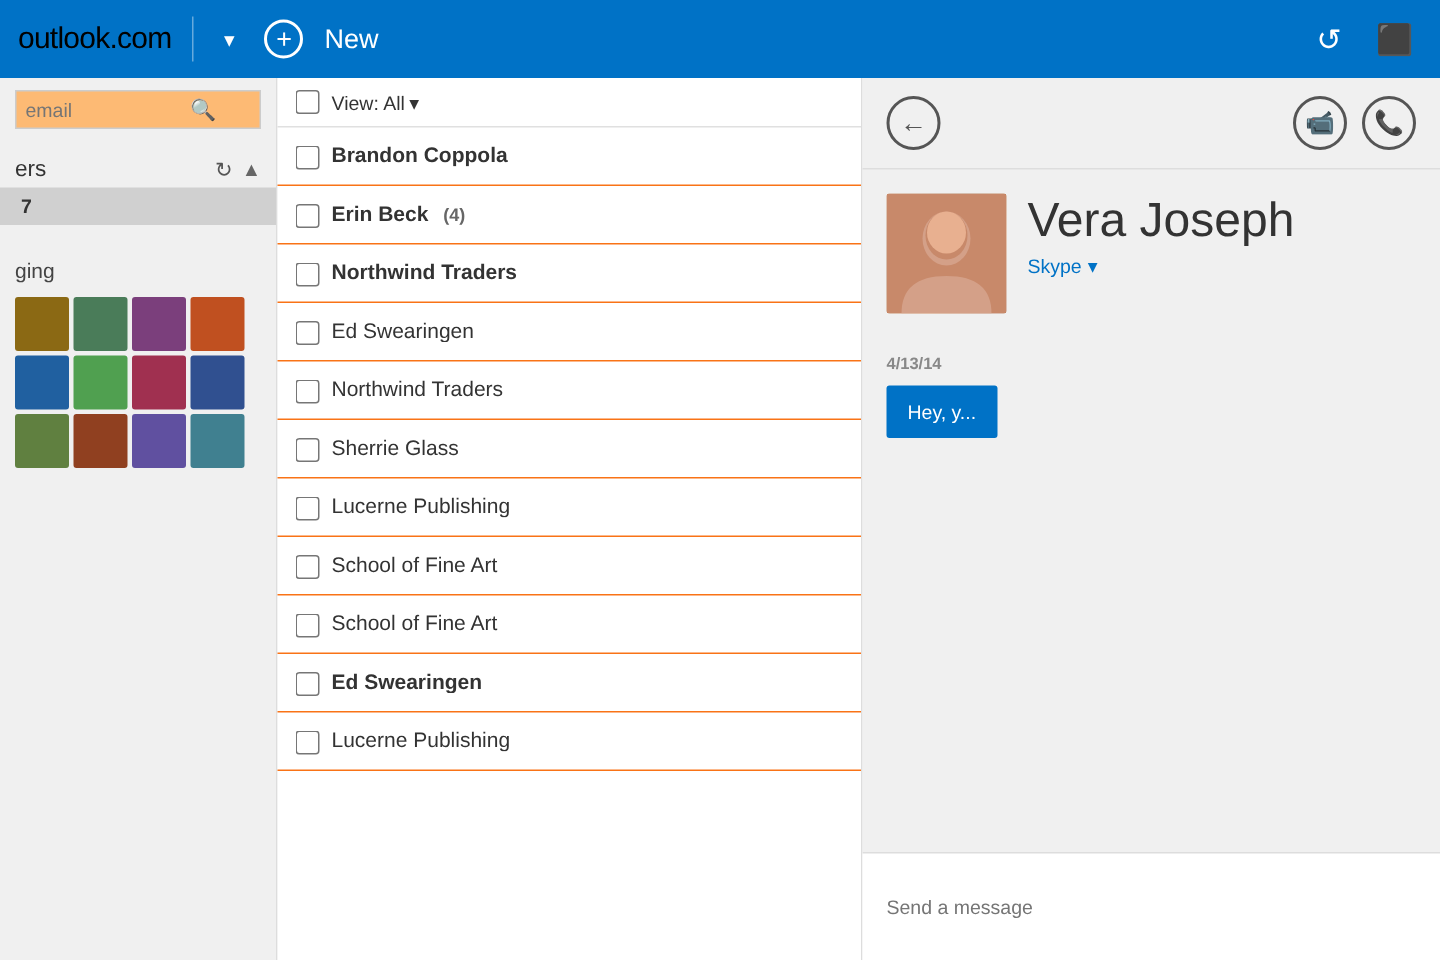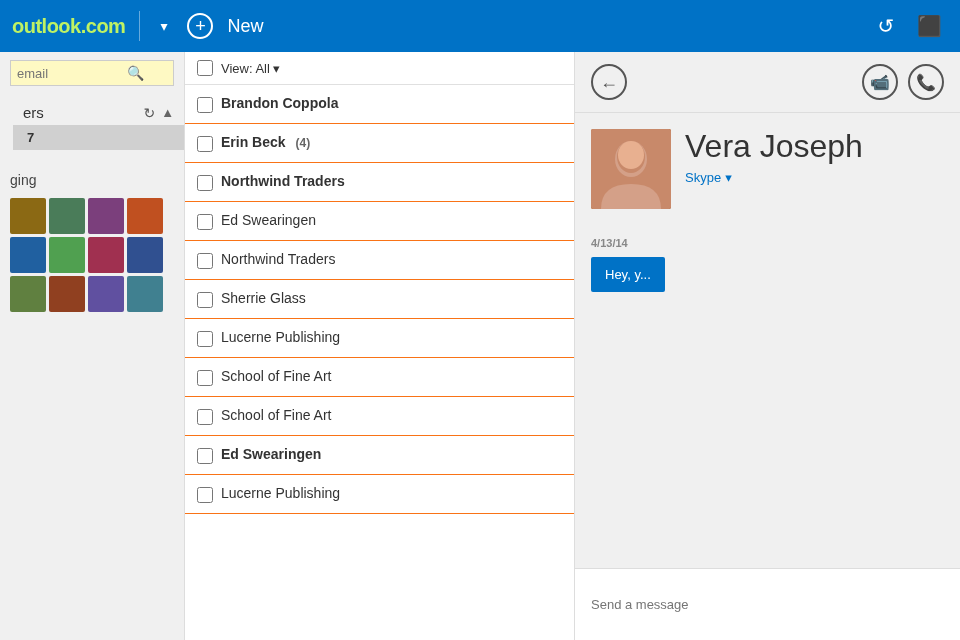--- a/index.html
+++ b/index.html
@@ -15,23 +15,23 @@
     .top-header {
       background: #0072C6;
       height: 52px;
       display: flex;
       align-items: center;
       padding: 0 12px;
       gap: 8px;
       position: relative;
     }
     .header-logo {
-      color: #bef264;
+      color: #000000;
       font-size: 20px;
-      font-weight: 700;
+      font-weight: 400;
       letter-spacing: -0.5px;
     }
     .header-divider {
       width: 1px;
       height: 30px;
       background: rgba(255,255,255,0.4);
       margin: 0 6px;
     }
     .header-dropdown-btn {
       background: none;
@@ -98,40 +98,39 @@
       background: #f0f0f0;
       border-right: 1px solid #ddd;
       display: flex;
       flex-direction: column;
       padding-top: 8px;
     }
     .sidebar-search {
       display: flex;
       align-items: center;
       margin: 0 10px 10px 10px;
-      background: #fef9c3;
+      background: #fdba74;
       border: 1px solid #ccc;
       padding: 4px 6px;
     }
     .sidebar-search input {
       border: none;
       outline: none;
       font-size: 13px;
       width: 110px;
       background: transparent;
     }
     .sidebar-search-icon {
       color: #666;
       font-size: 14px;
       cursor: pointer;
     }
 
     .sidebar-section {
       padding: 4px 0;
-      margin-left: 13px;
     }
     .sidebar-section-header {
       display: flex;
       align-items: center;
       justify-content: space-between;
       padding: 4px 10px;
       font-size: 15px;
       color: #333;
       font-weight: 400;
     }

